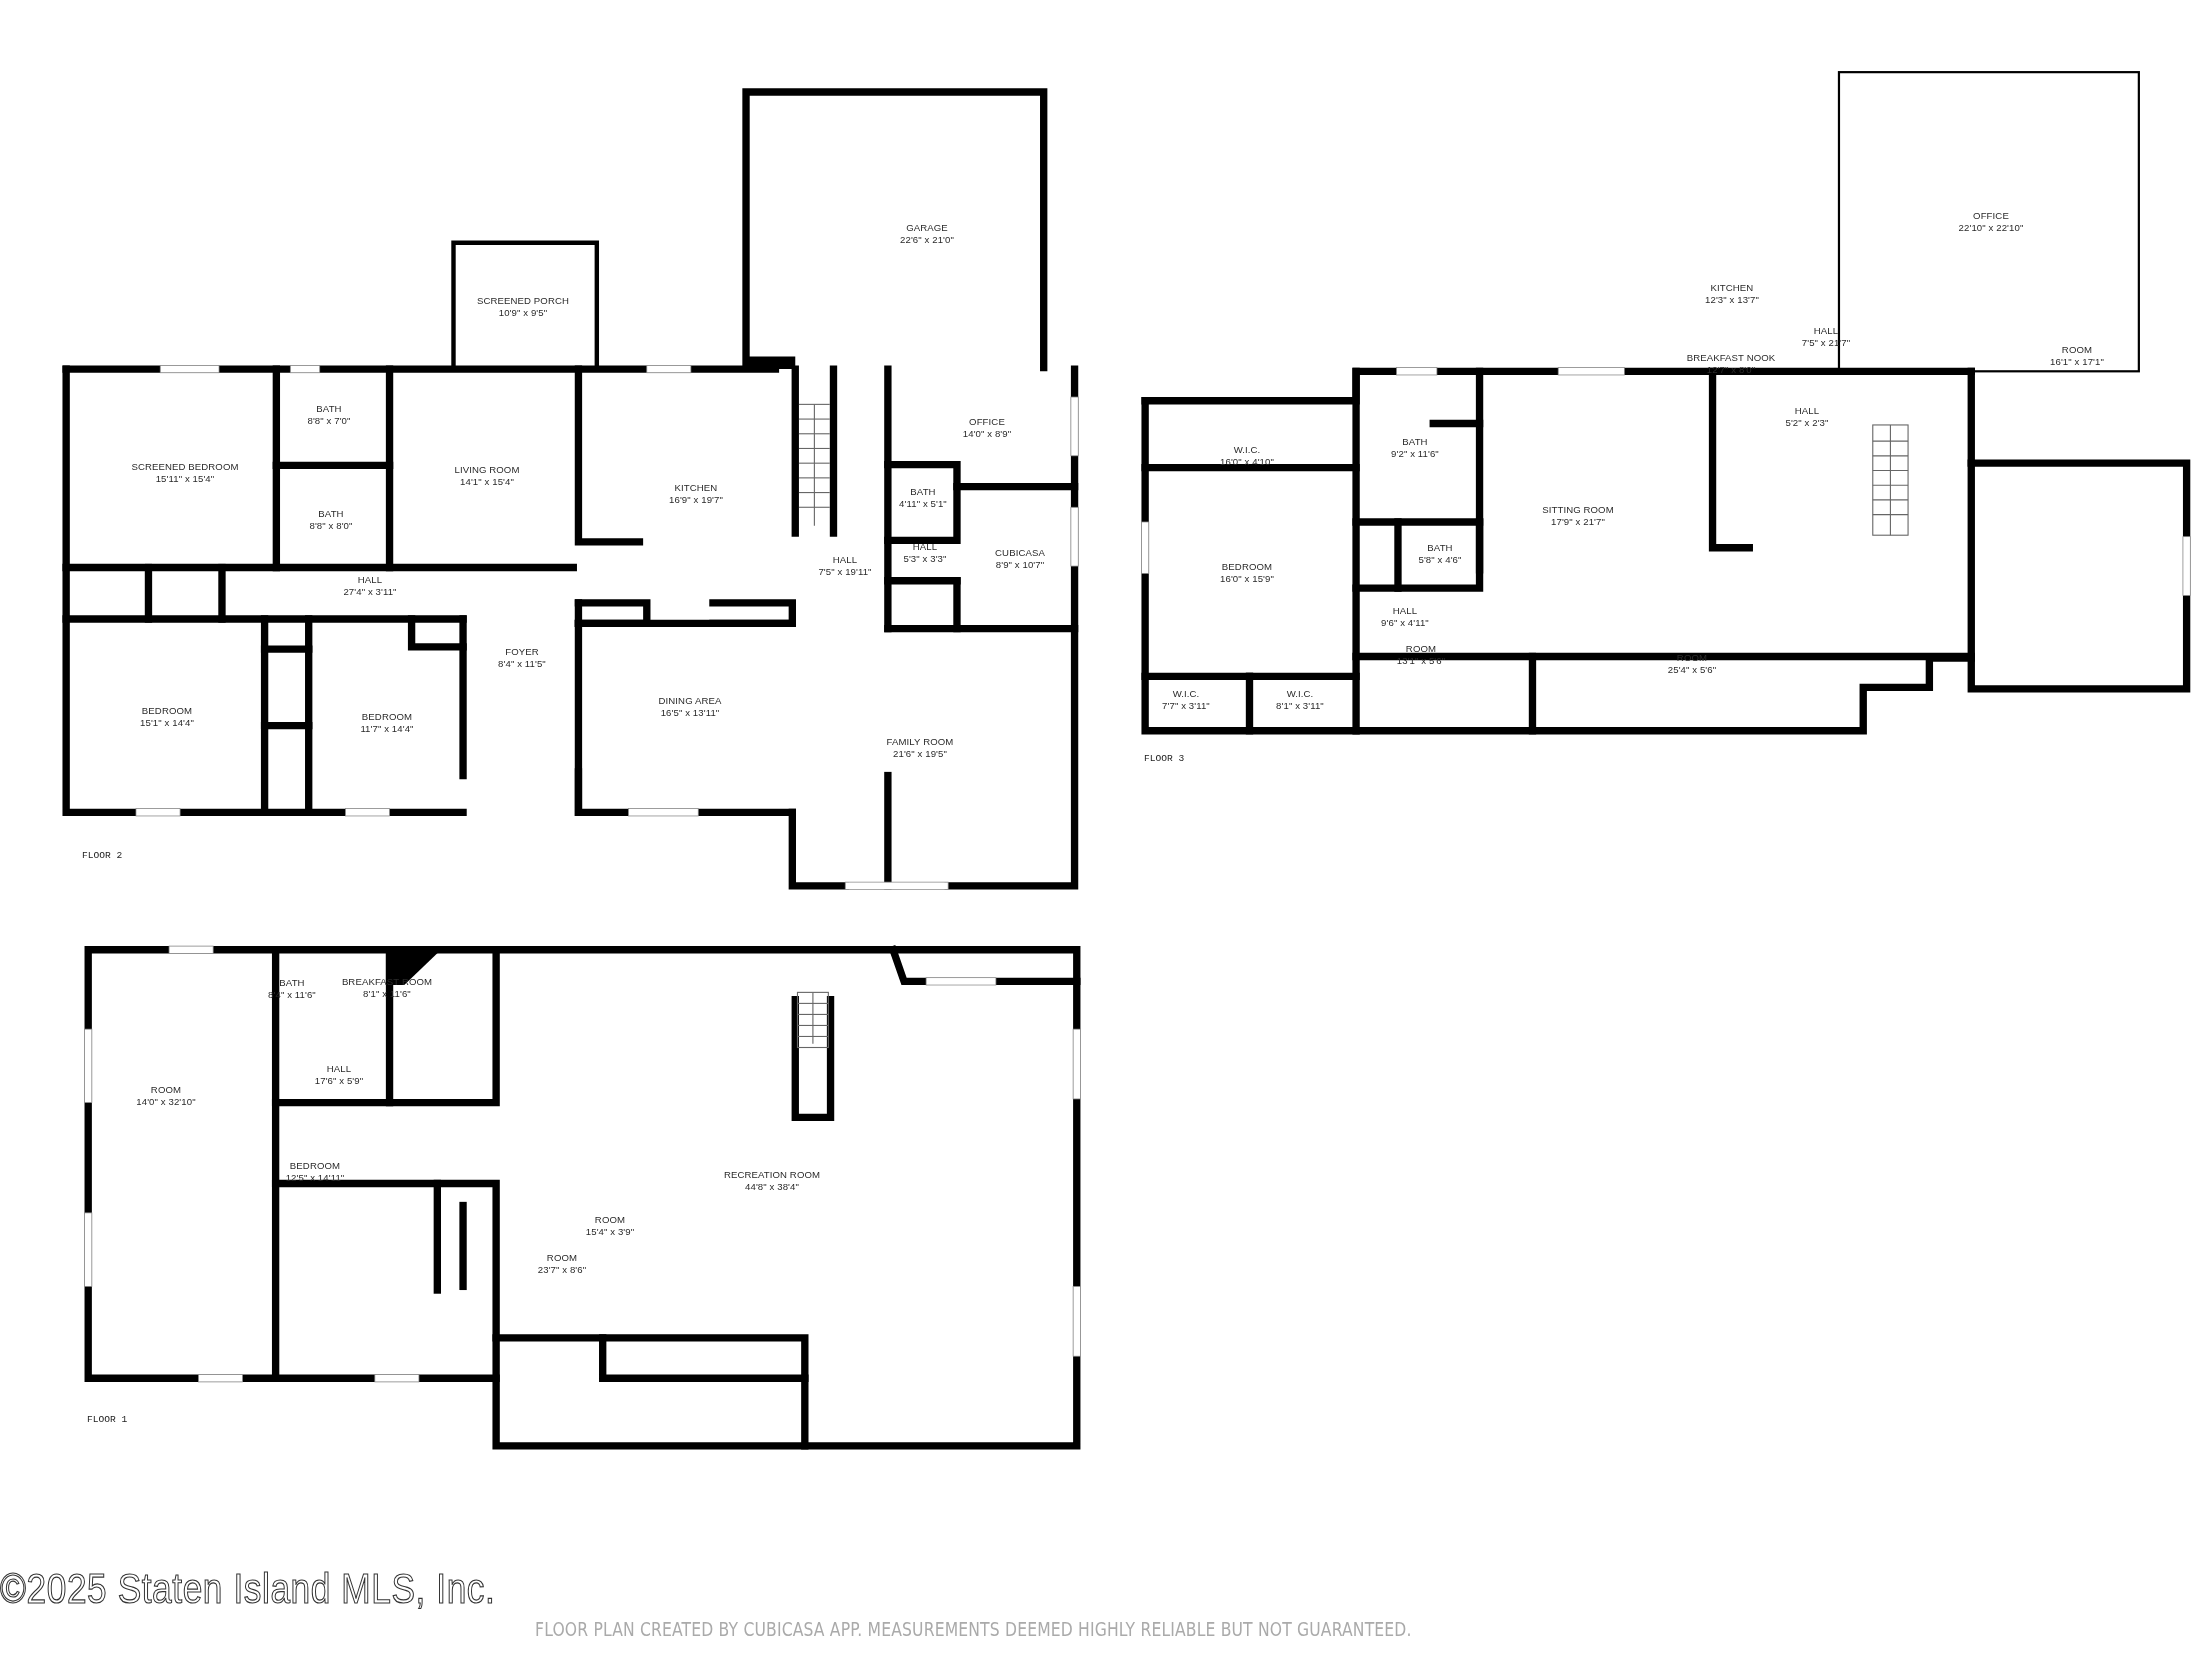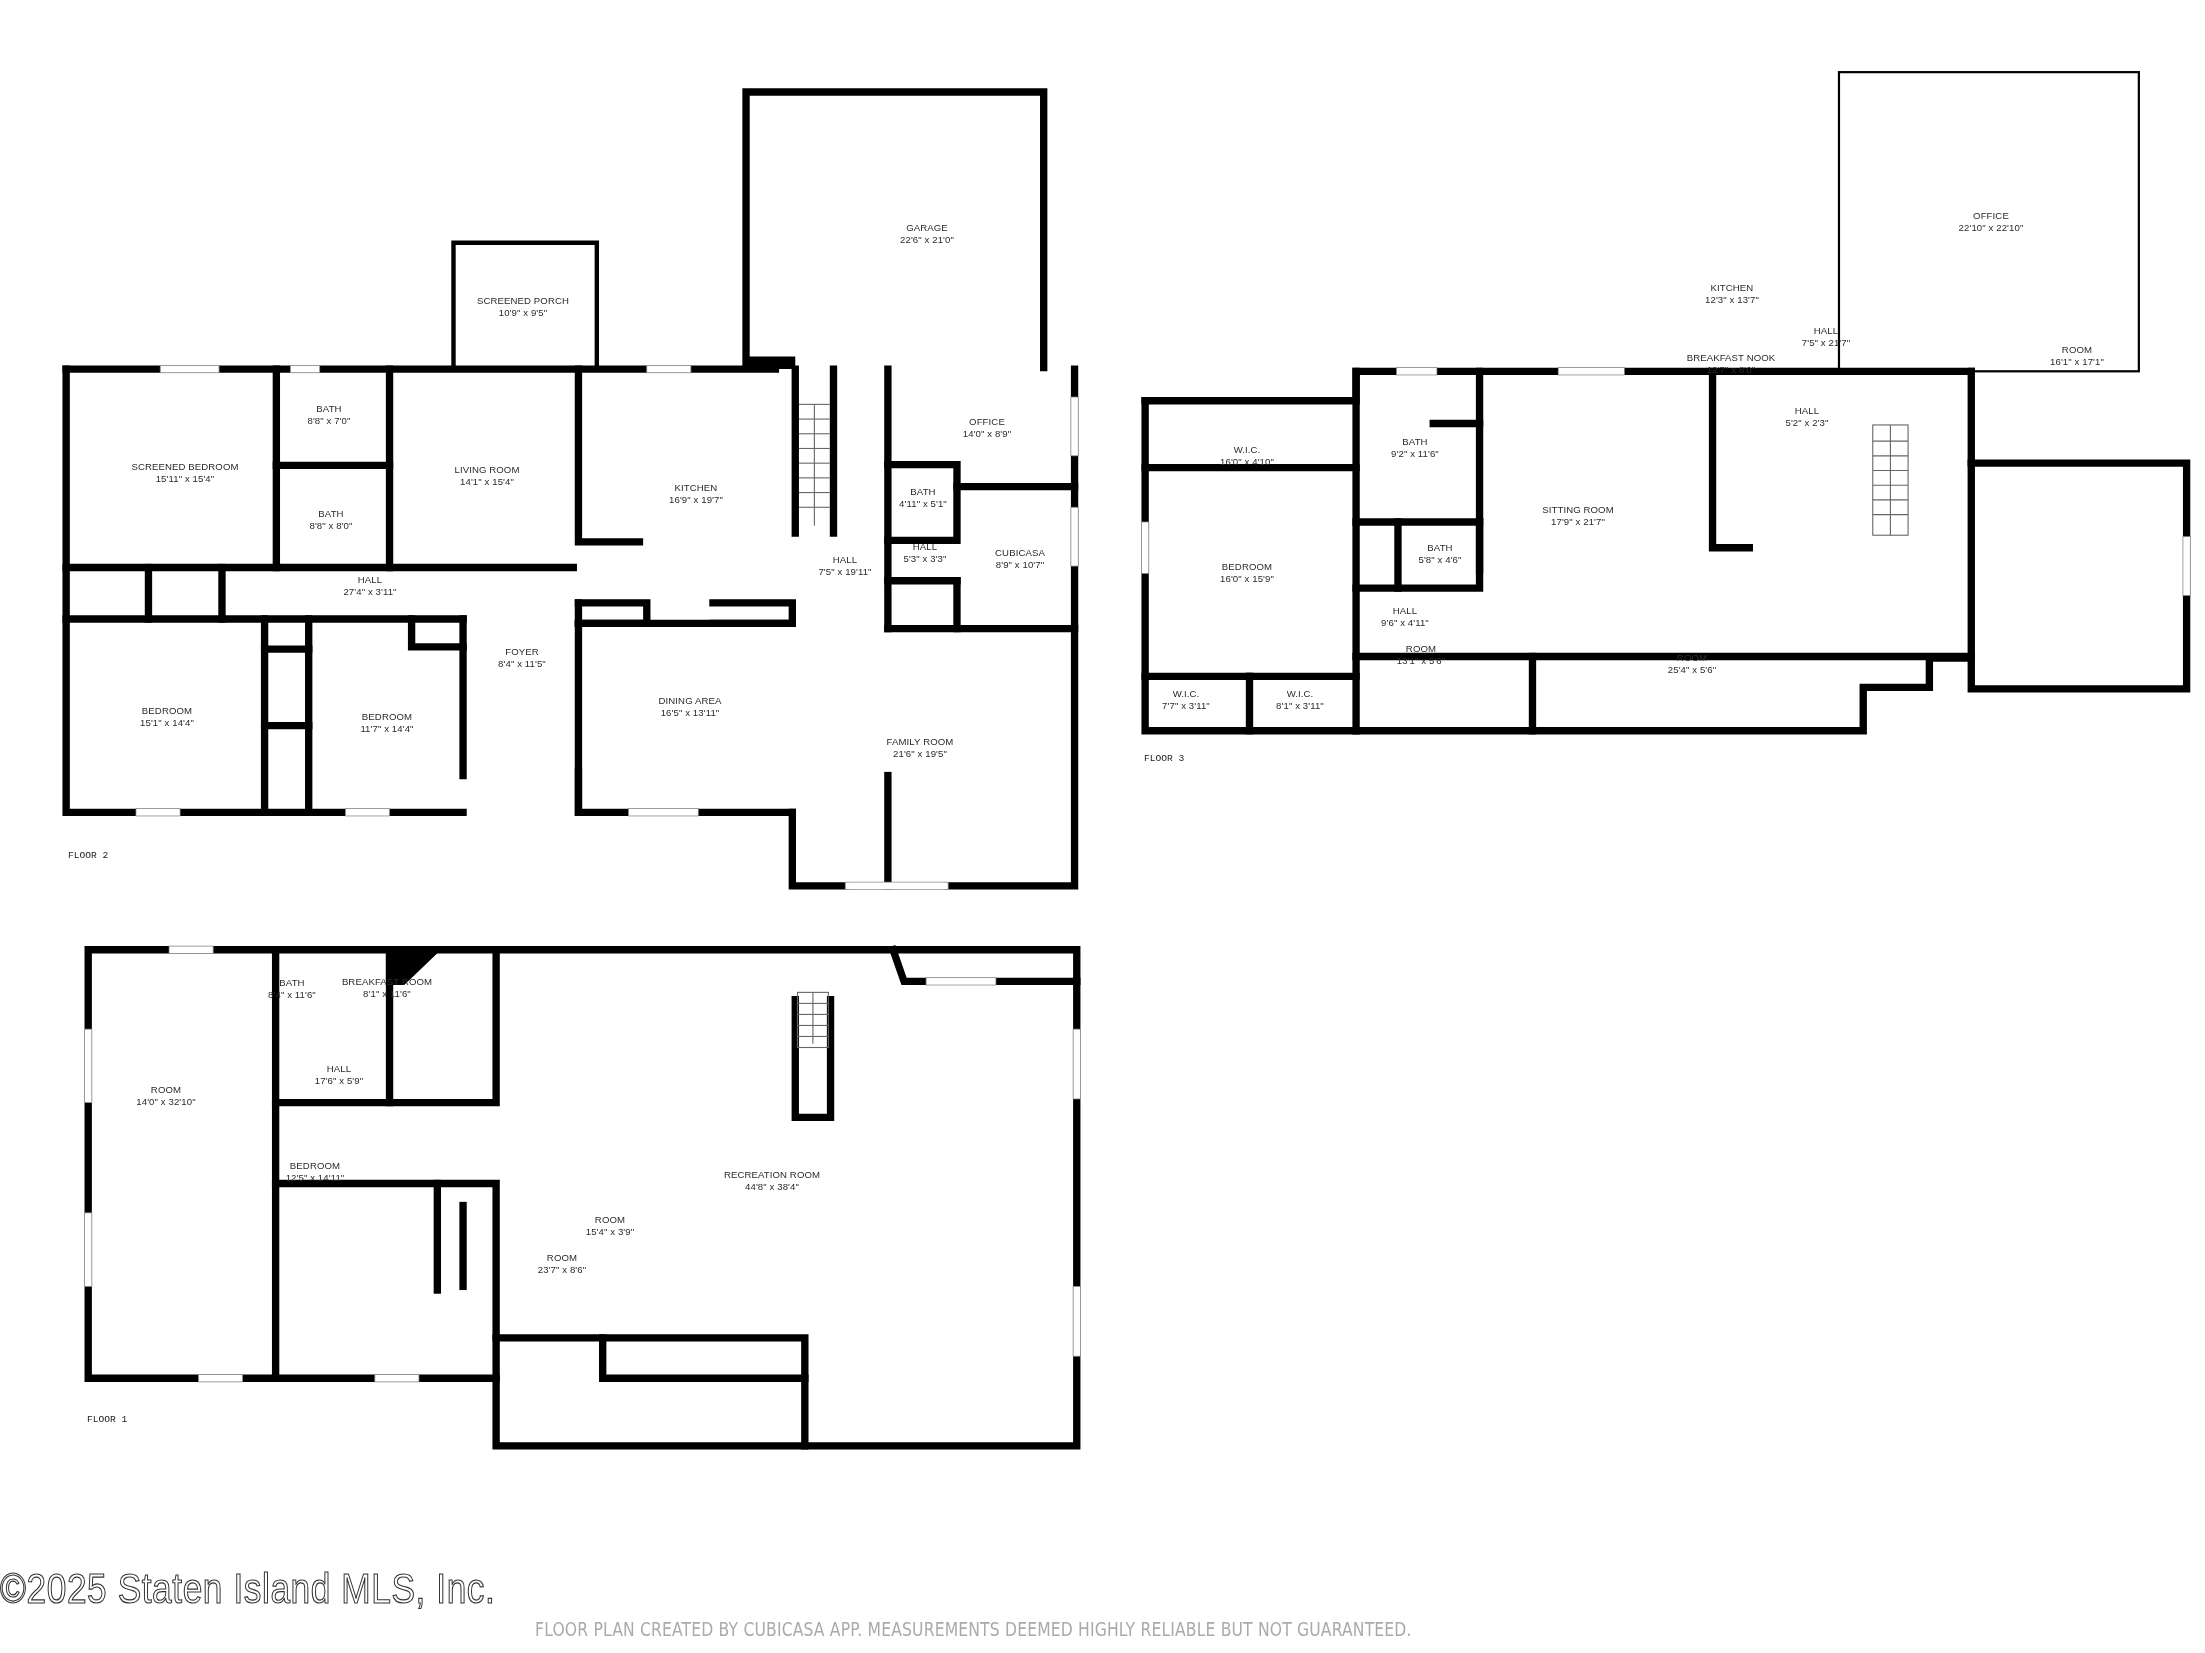--- a/index.html
+++ b/index.html
@@ -230,21 +230,21 @@
   <span class="dim">8'4" x 11'5"</span>
 </div>
 <div class="label" style="left:690px;top:707px">
   <span>DINING AREA</span>
   <span class="dim">16'5" x 13'11"</span>
 </div>
 <div class="label" style="left:920px;top:748px">
   <span>FAMILY ROOM</span>
   <span class="dim">21'6" x 19'5"</span>
 </div>
-<div class="floor-label" style="left:68px;top:850px">FLOOR 2</div>
+<div class="floor-label" style="left:82px;top:850px">FLOOR 2</div>
 
 <div class="label" style="left:1247px;top:456px">
   <span>W.I.C.</span>
   <span class="dim">16'0" x 4'10"</span>
 </div>
 <div class="label" style="left:1247px;top:573px">
   <span>BEDROOM</span>
   <span class="dim">16'0" x 15'9"</span>
 </div>
 <div class="label" style="left:1186px;top:700px">

